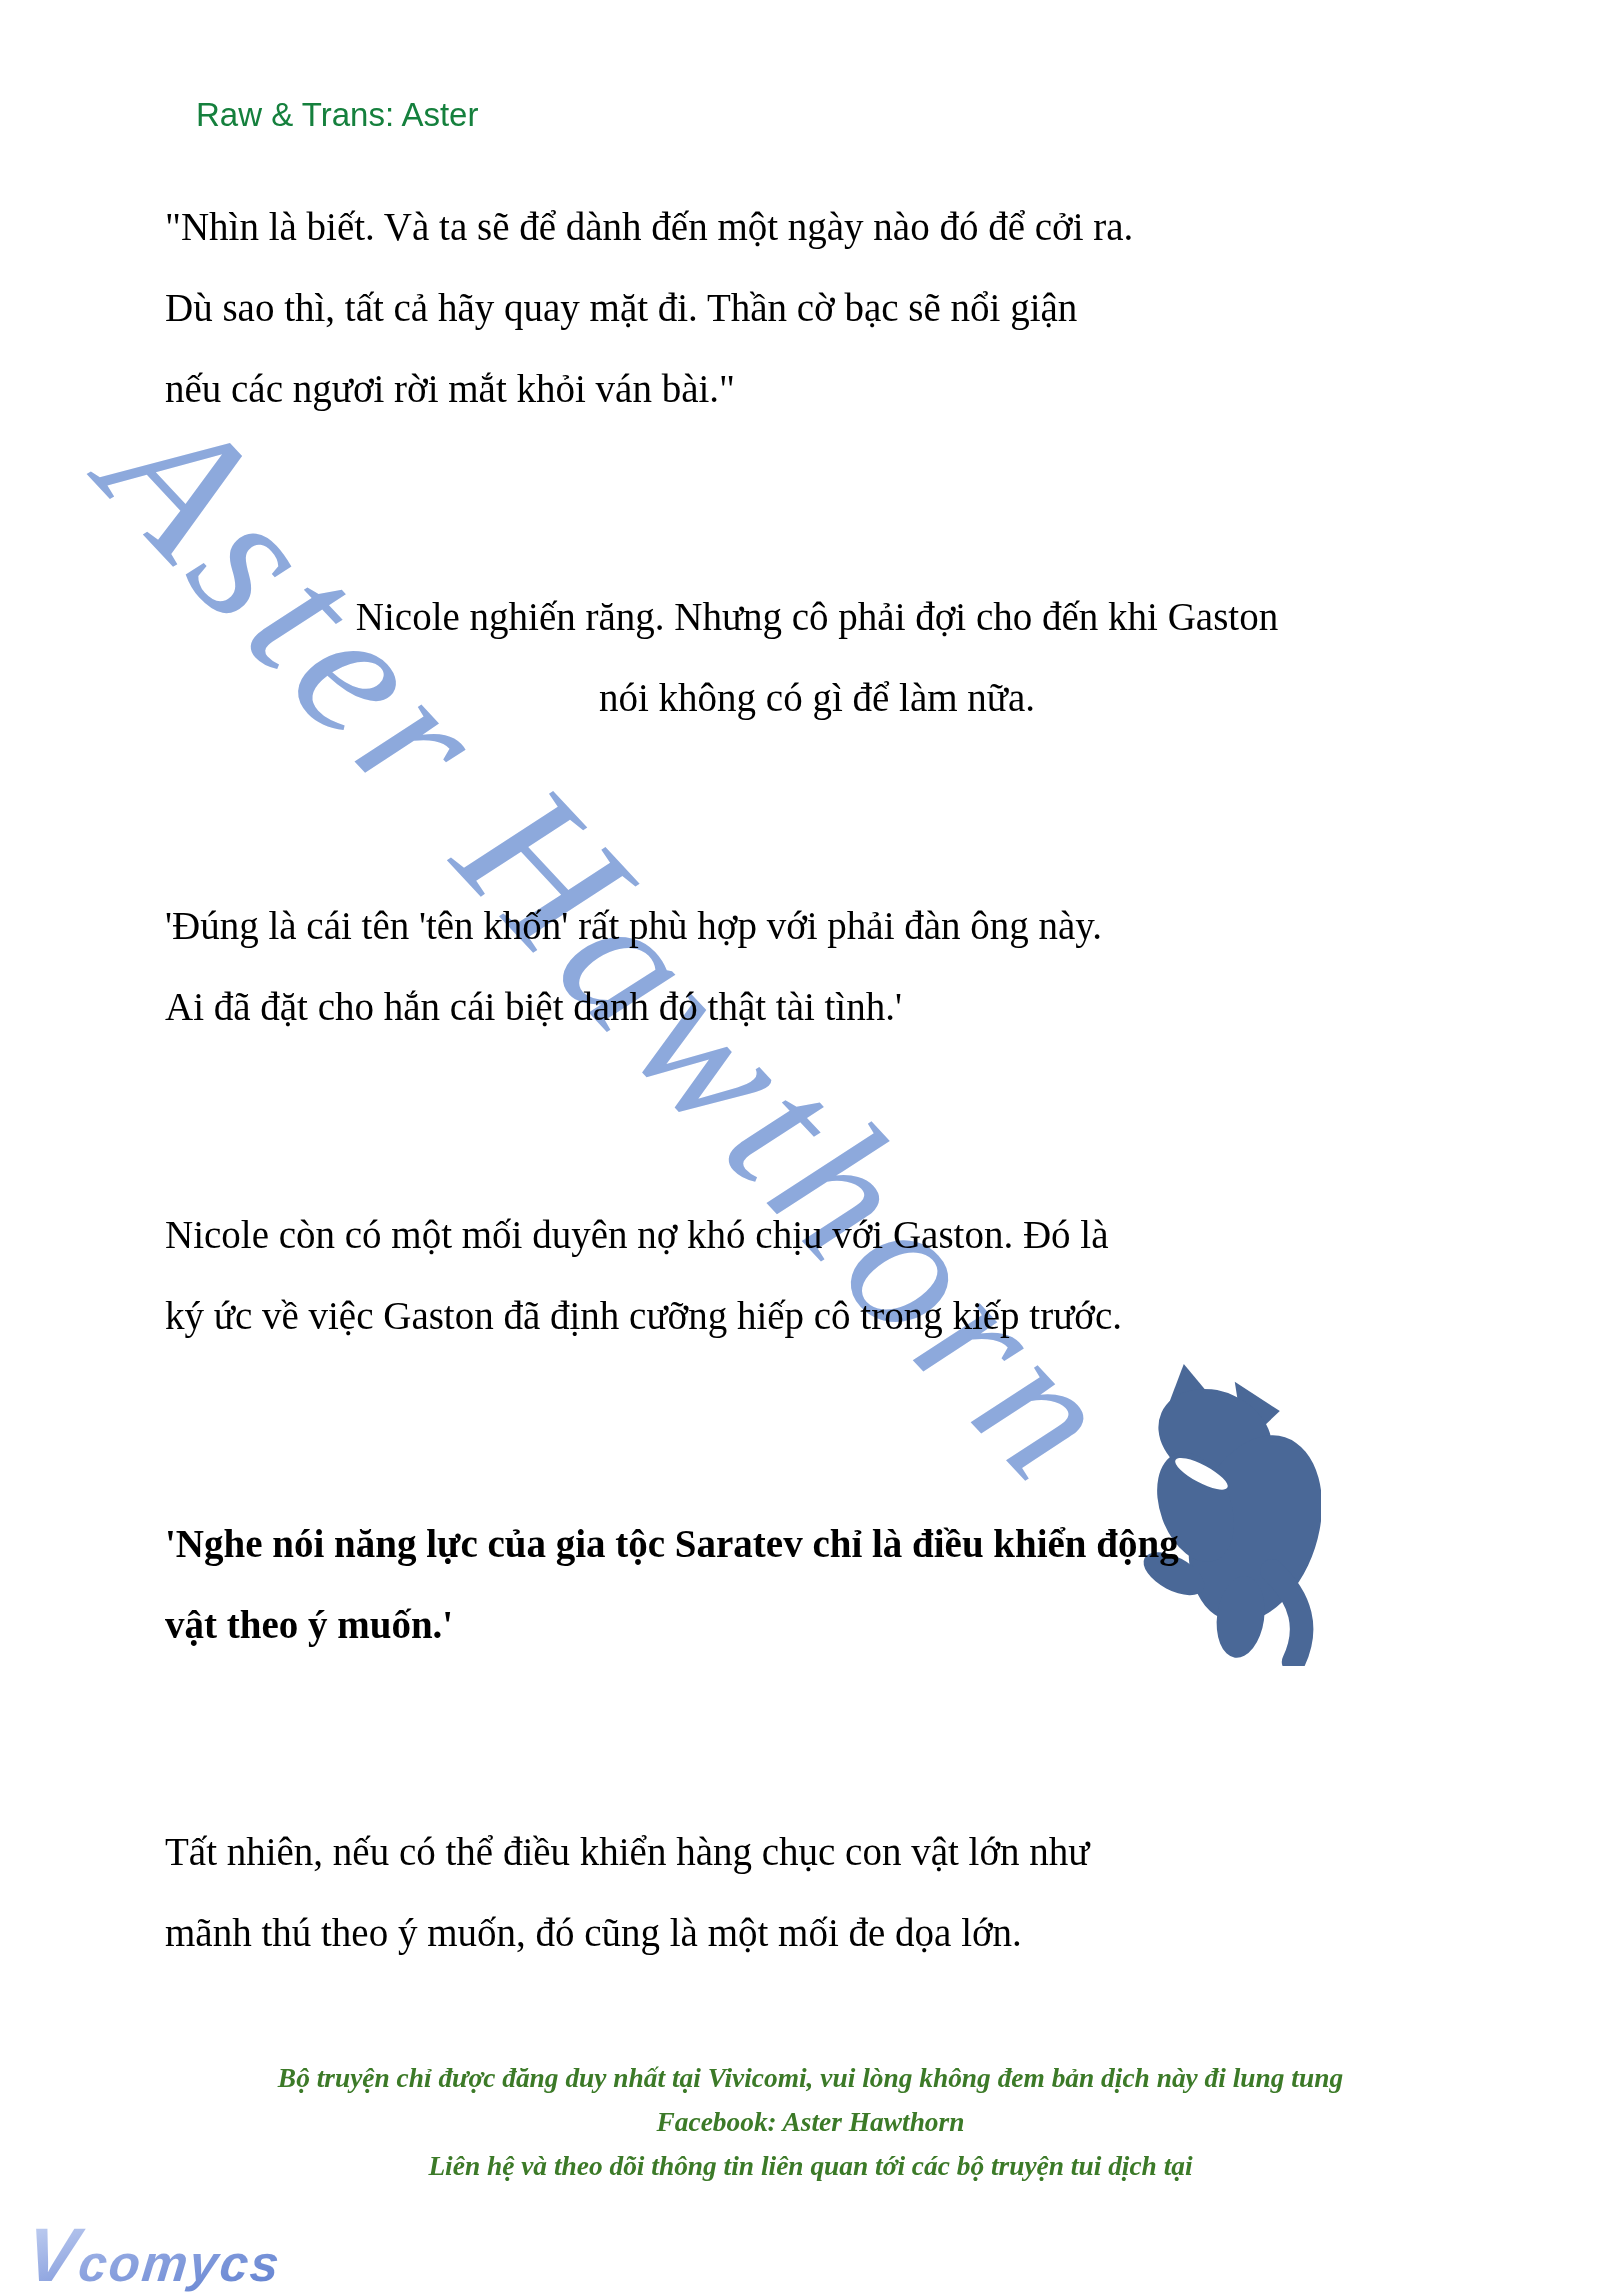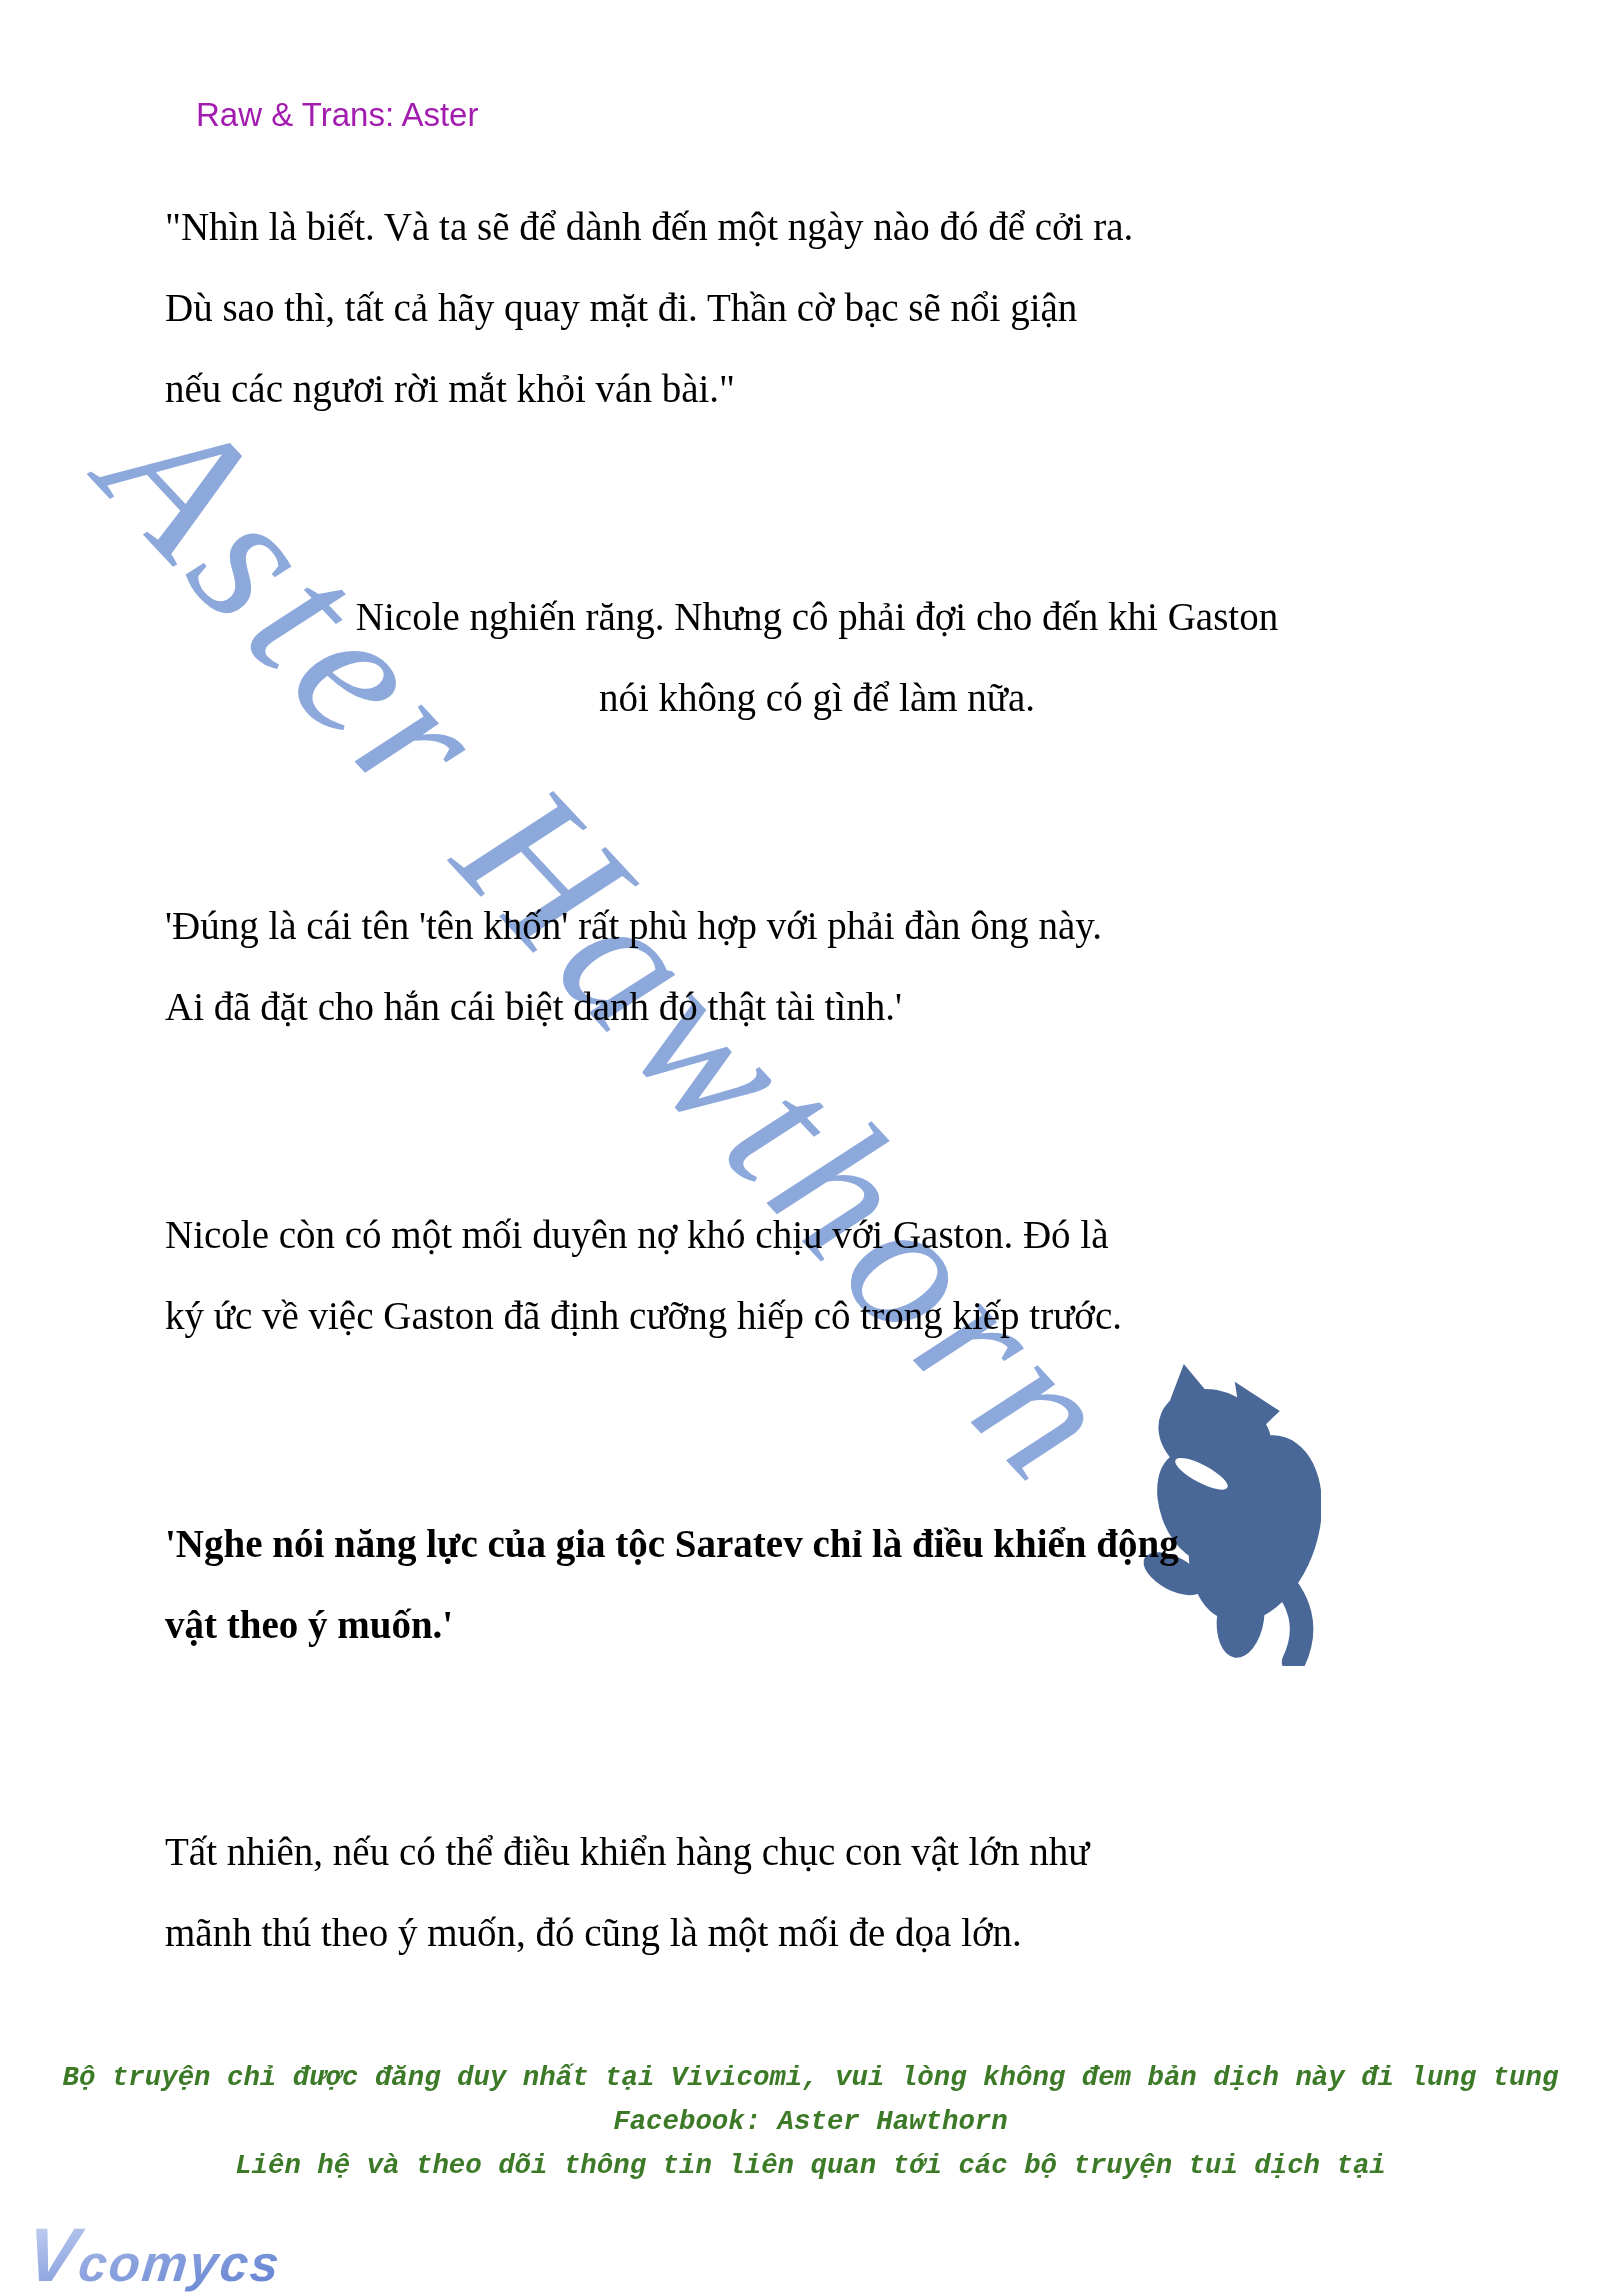--- a/index.html
+++ b/index.html
@@ -4,39 +4,39 @@
 <style>
   html,body{margin:0;padding:0;}
   body{
     width:1621px;height:2293px;background:#ffffff;position:relative;overflow:hidden;
     font-family:"Liberation Serif","DejaVu Serif",serif;color:#000;
   }
   .page{position:absolute;inset:0;}
   .header{
     position:absolute;left:196px;top:96px;
     font-family:"Liberation Sans","DejaVu Sans",sans-serif;
-    font-size:33px;color:#a21caf;z-index:3;white-space:nowrap;
+    font-size:33px;color:#15803d;z-index:3;white-space:nowrap;
   }
   .watermark{
     position:absolute;left:221px;top:363px;
     transform:rotate(47deg);transform-origin:0 0;
     font-style:italic;font-size:191px;letter-spacing:0.06em;
     color:#84a2da;opacity:0.92;white-space:nowrap;z-index:1;
   }
   .cat{position:absolute;left:1125px;top:1360px;z-index:2;}
   .para{
     position:absolute;left:165px;width:1304px;z-index:3;
     font-size:39px;line-height:81px;
   }
   .para .line{white-space:nowrap;}
   .p1{top:186px;} .p2{top:576px;text-align:center;} .p3{top:885px;}
   .p4{top:1194px;} .p5{top:1503px;font-weight:bold;} .p6{top:1811px;}
   .footer{
     position:absolute;left:0;top:2056px;width:1621px;text-align:center;z-index:3;
-    font-family:Liberation Mono, monospace;
+    font-family:Liberation Serif, serif;
     font-style:italic;font-weight:bold;color:#3c7a28;
   }
   .footer .fline{font-size:27.4px;line-height:44px;white-space:nowrap;}
   .logo{
     position:absolute;left:27.4px;top:2211px;z-index:3;
     font-family:"Liberation Sans","DejaVu Sans",sans-serif;
     font-style:italic;font-weight:bold;letter-spacing:2px;
     transform:skewX(-6deg);
     background:linear-gradient(160deg,#c9d6f4 0%,#8fa5e0 45%,#5d7ecf 100%);
     -webkit-background-clip:text;background-clip:text;color:transparent;

